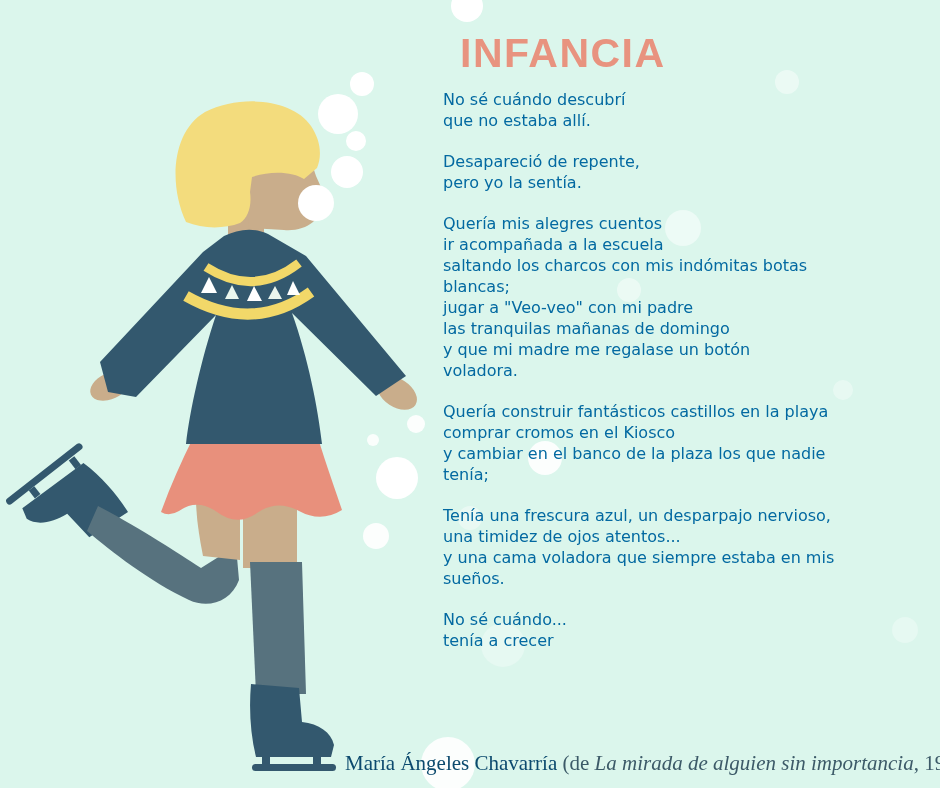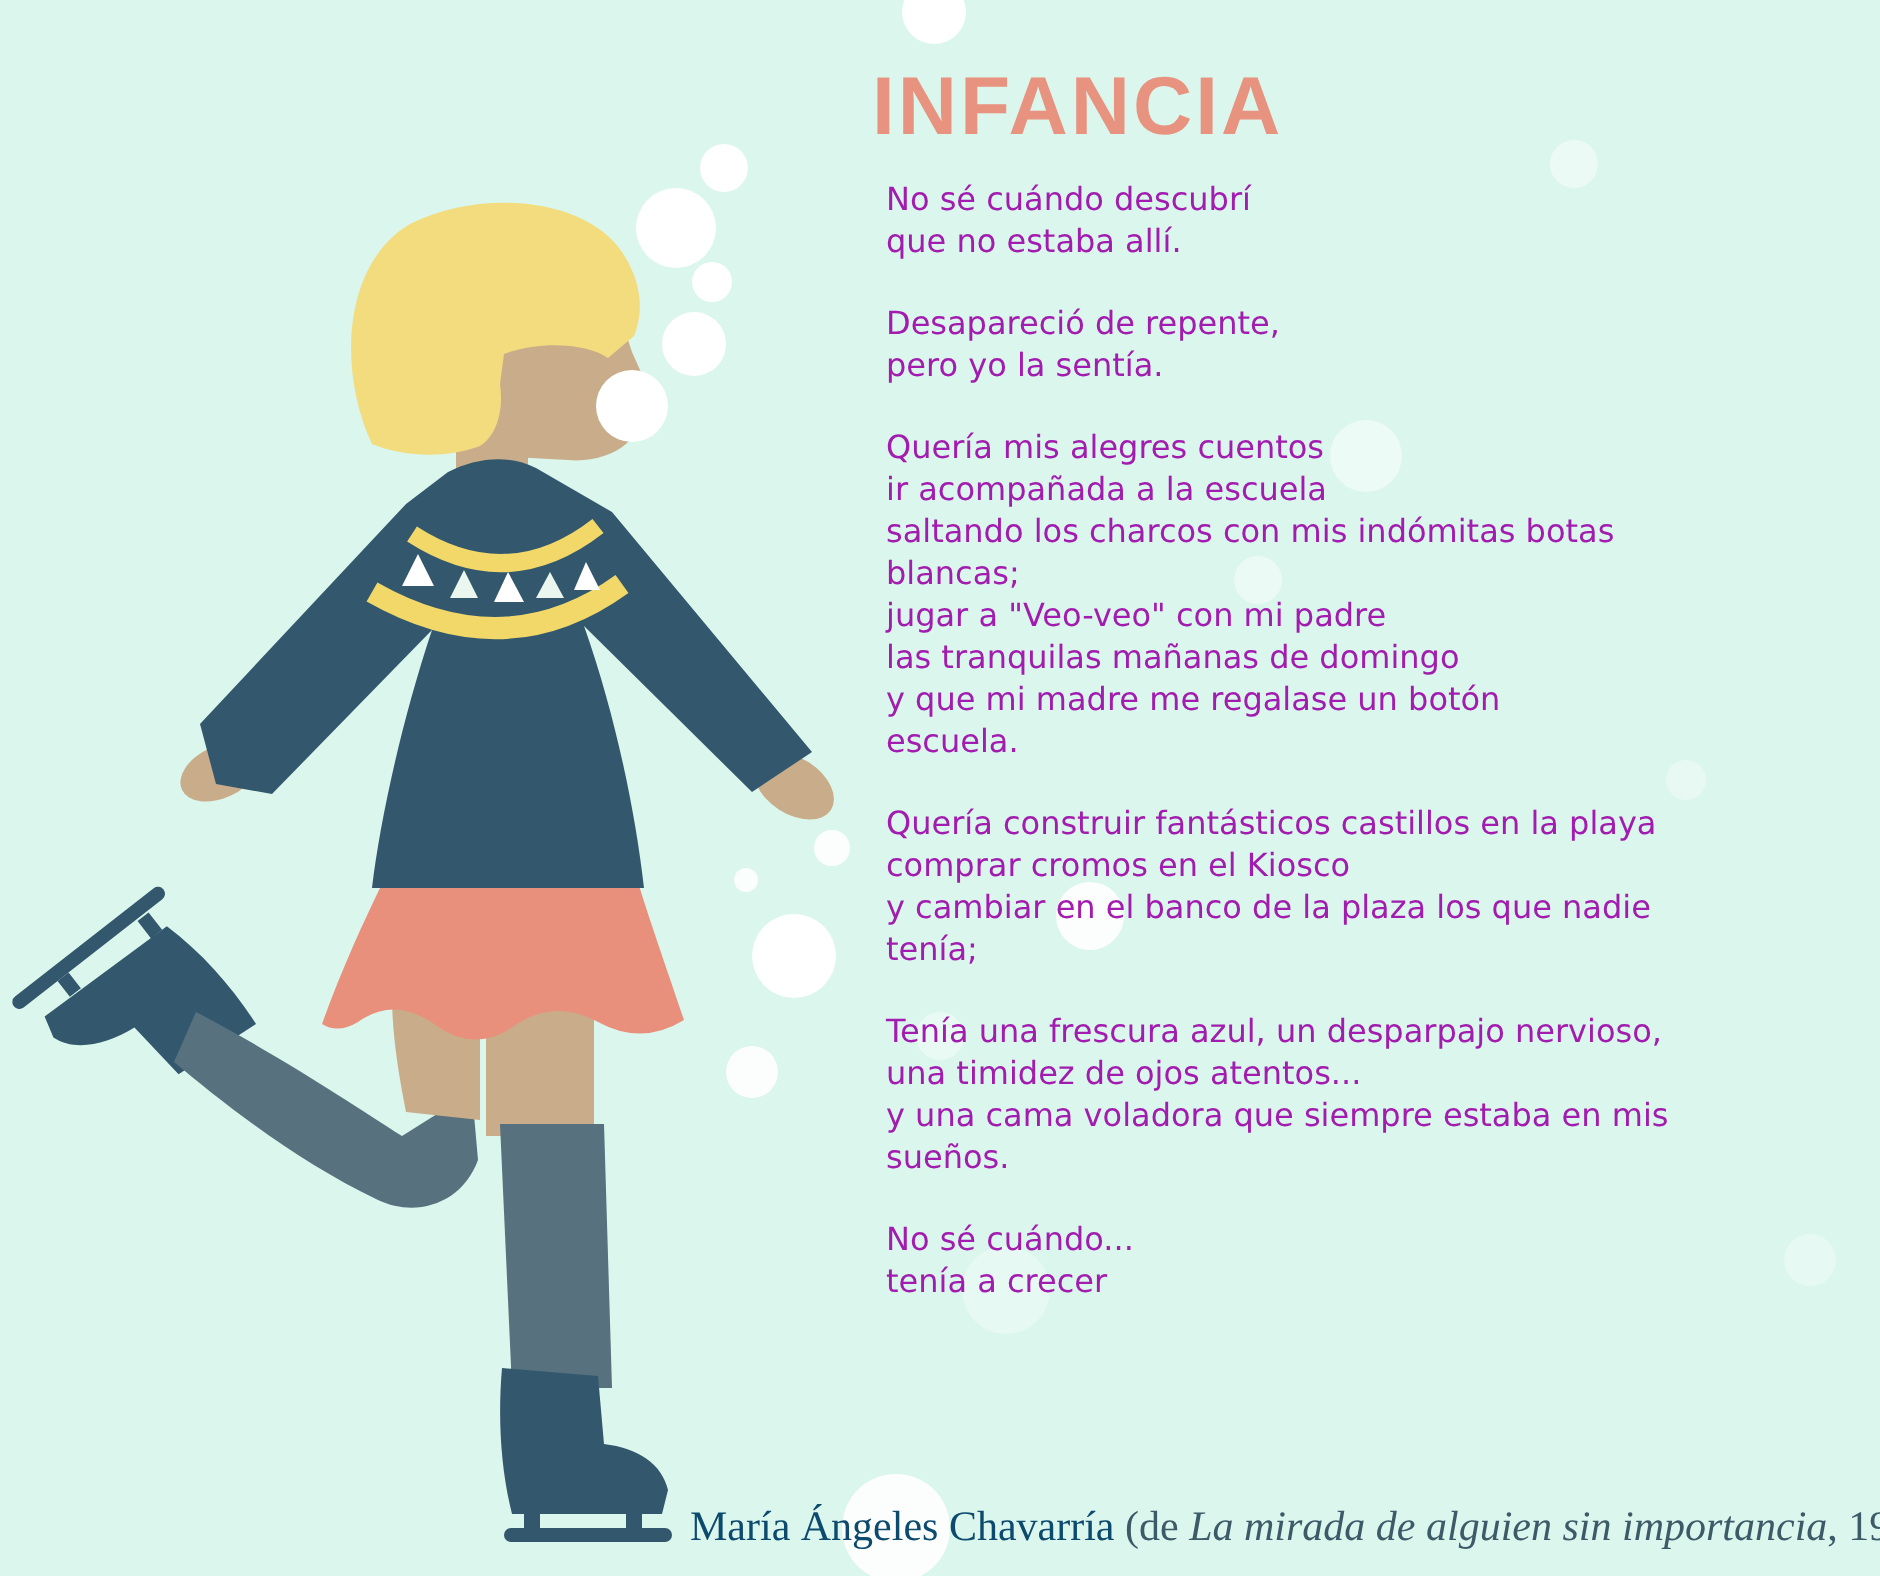--- a/index.html
+++ b/index.html
@@ -7,29 +7,29 @@
     position:relative;
     width:940px;height:788px;
     background:#DBF6EC;
     overflow:hidden;
     font-family:"DejaVu Sans",sans-serif;
   }
   .girl-svg{position:absolute;left:0;top:0;z-index:1;}
   .bubbles{position:absolute;left:0;top:0;width:100%;height:100%;z-index:2;pointer-events:none;}
   .bubble{position:absolute;background:#ffffff;border-radius:50%;}
   .page-title{
-    position:absolute;left:436px;top:30px;z-index:3;
+    position:absolute;left:460px;top:30px;z-index:3;
     margin:0;
     font-family:"Liberation Sans","DejaVu Sans",sans-serif;
     font-size:41px;font-weight:bold;letter-spacing:1.5px;
     color:#E8937F;
   }
   .poem{
     position:absolute;left:443px;top:89px;width:470px;z-index:3;
-    color:#a21caf;
+    color:#0369a1;
     font-size:16px;line-height:21px;
   }
   .stanza{margin:0 0 20px 0;}
   .poem-line{white-space:nowrap;}
   .attribution{
     position:absolute;left:345px;top:751px;z-index:3;
     font-family:"Liberation Serif","DejaVu Serif",serif;
     font-size:21px;
     color:#3C5A68;
     white-space:nowrap;
@@ -133,21 +133,21 @@
       <div class="poem-line">pero yo la sentía.</div>
     </div>
     <div class="stanza">
       <div class="poem-line">Quería mis alegres cuentos</div>
       <div class="poem-line">ir acompañada a la escuela</div>
       <div class="poem-line">saltando los charcos con mis indómitas botas</div>
       <div class="poem-line">blancas;</div>
       <div class="poem-line">jugar a "Veo-veo" con mi padre</div>
       <div class="poem-line">las tranquilas mañanas de domingo</div>
       <div class="poem-line">y que mi madre me regalase un botón</div>
-      <div class="poem-line">escuela.</div>
+      <div class="poem-line">voladora.</div>
     </div>
     <div class="stanza">
       <div class="poem-line">Quería construir fantásticos castillos en la playa</div>
       <div class="poem-line">comprar cromos en el Kiosco</div>
       <div class="poem-line">y cambiar en el banco de la plaza los que nadie</div>
       <div class="poem-line">tenía;</div>
     </div>
     <div class="stanza">
       <div class="poem-line">Tenía una frescura azul, un desparpajo nervioso,</div>
       <div class="poem-line">una timidez de ojos atentos...</div>

